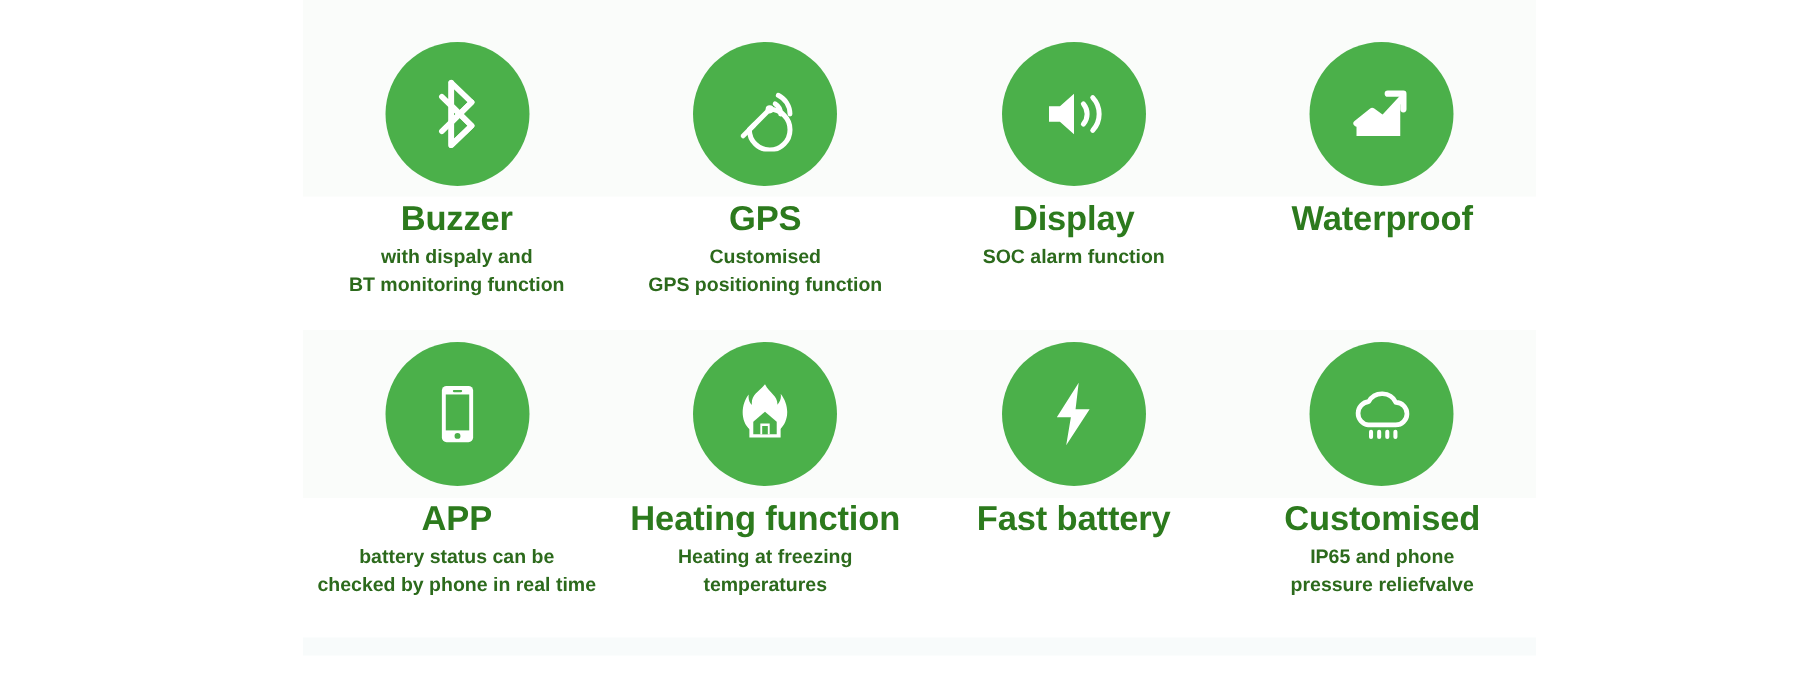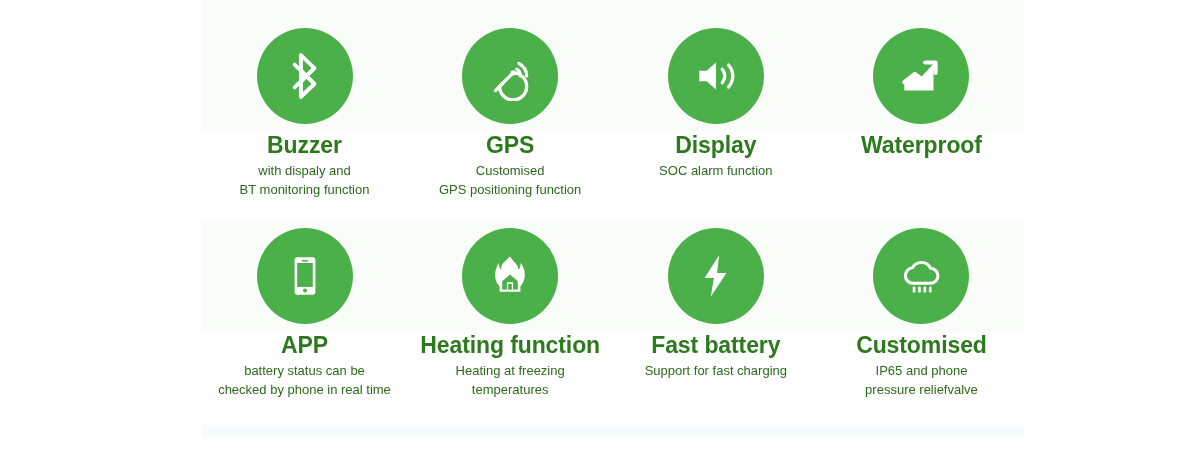--- a/index.html
+++ b/index.html
@@ -83,21 +83,21 @@
     font-weight: bold;
     color: #2c7a1d;
     line-height: 1.08;
     letter-spacing: -0.1px;
     white-space: nowrap;
   }
 
   .feature-desc {
     margin-top: 4px;
     font-size: 13px;
-    font-weight: normal;
+    font-weight: bold;
     color: #2c6a1c;
     line-height: 1.45;
     white-space: pre-line;
   }
 </style>
 </head>
 <body>
 
 <div id="feature-board">
 
@@ -194,21 +194,20 @@
 temperatures</div>
       </div>
 
       <div class="feature-card">
         <div class="icon-circle">
           <svg viewBox="0 0 48 48" aria-hidden="true">
             <path d="M27 4 L13 26 L22 26 L19 44 L34 21 L25 21 Z" fill="#ffffff"></path>
           </svg>
         </div>
         <div class="feature-title">Fast battery</div>
-        <div class="feature-desc">Support for fast charging</div>
       </div>
 
       <div class="feature-card">
         <div class="icon-circle">
           <svg viewBox="0 0 48 48" aria-hidden="true">
             <path d="M15.5 31 A7.5 7.5 0 0 1 15.8 16.1 A9.8 9.8 0 0 1 33.2 16.6 A7.2 7.2 0 0 1 33 31 Z" fill="none" stroke="#ffffff" stroke-width="3" stroke-linejoin="round"></path>
             <rect x="16" y="34" width="2.6" height="6" rx="1.3" fill="#ffffff"></rect>
             <rect x="21.2" y="34" width="2.6" height="6" rx="1.3" fill="#ffffff"></rect>
             <rect x="26.4" y="34" width="2.6" height="6" rx="1.3" fill="#ffffff"></rect>
             <rect x="31.6" y="34" width="2.6" height="6" rx="1.3" fill="#ffffff"></rect>

